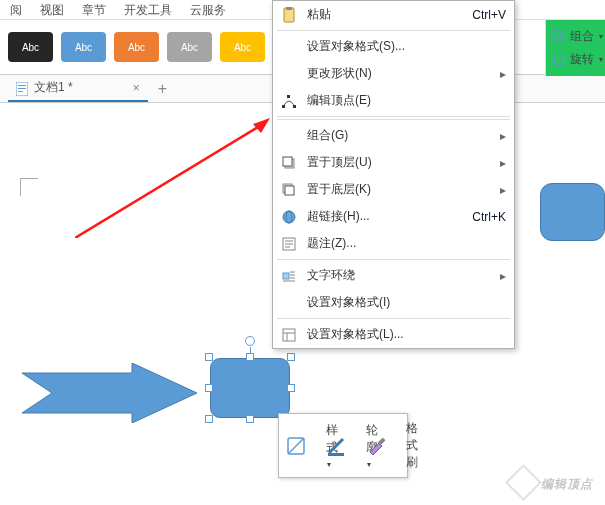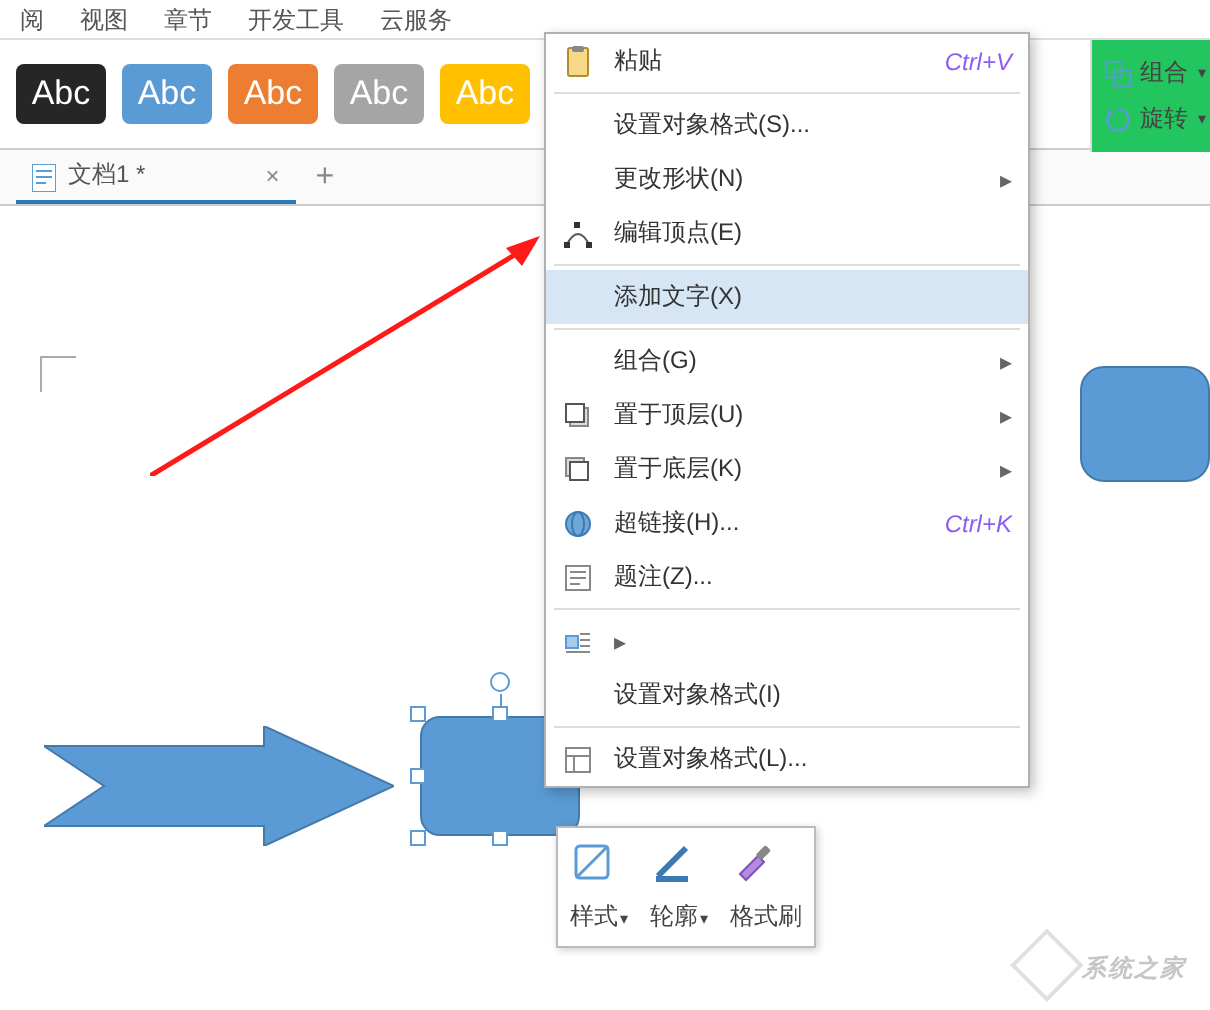--- a/index.html
+++ b/index.html
@@ -1,49 +1,49 @@
 <!DOCTYPE html>
 <html><head>
 <meta charset="utf-8">
 <style>
 * { box-sizing: border-box; margin: 0; padding: 0; font-family: "Microsoft YaHei", sans-serif; font-size: 12px; }
 body { width: 605px; height: 505px; background: #fff; overflow: hidden; position: relative; }
 
 .menubar { display: flex; gap: 18px; padding: 0 10px; height: 20px; line-height: 20px; color: #555; border-bottom: 1px solid #ddd; }
 .ribbon { display: flex; gap: 8px; padding: 8px; align-items: center; background: #fff; border-bottom: 1px solid #ccc; height: 55px; }
-.sw { width: 45px; height: 30px; border-radius: 4px; display: flex; align-items: center; justify-content: center; color: #fff; font-size: 17px; }
+.sw { width: 45px; height: 30px; border-radius: 4px; display: flex; align-items: center; justify-content: center; color: #fff; font-size: 10px; }
 .sw.white { color: #333; border: 1px solid #888; }
 .tabbar { display: flex; align-items: center; height: 28px; border-bottom: 1px solid #ccc; background: #fafafa; padding: 0 8px; gap: 10px; }
 .doc-tab { display: flex; align-items: center; gap: 60px; padding: 0 8px; height: 100%; border-bottom: 2px solid #2a7ab9; color: #555; }
 .plus { color: #888; font-size: 16px; }
 
 .canvas { position: relative; width: 100%; height: calc(100% - 103px); background: #fff; }
 .page-corner { position: absolute; left: 20px; top: 75px; width: 18px; height: 18px; border-left: 1px solid #aaa; border-top: 1px solid #aaa; }
 
 .shape1 { position: absolute; right: 0; top: 80px; width: 65px; height: 58px; background: #5b9bd5; border: 1px solid #447aaa; border-radius: 12px; }
 .shape2-wrap { position: absolute; left: 210px; top: 255px; }
 .handle { position: absolute; width: 8px; height: 8px; background: #fff; border: 1px solid #5a9bd5; }
 .shape2 { width: 80px; height: 60px; background: #5b9bd5; border: 1px solid #447aaa; border-radius: 10px; }
 .rot { position: absolute; width: 10px; height: 10px; border: 1px solid #5a9bd5; border-radius: 50%; background: #fff; left: 50%; margin-left: -5px; top: -22px; }
 .rot::after { content:''; position:absolute; left:50%; top:10px; width:1px; height:10px; background:#5a9bd5; }
 
 .big-arrow { position: absolute; left: 22px; top: 260px; }
 .red-arrow { position: absolute; left: 75px; top: 15px; width: 195px; height: 120px; pointer-events: none; }
 
-.ctx { position: absolute; left: 272px; top: 0; width: 243px; background: #fff; border: 1px solid #b0b0b0; box-shadow: 2px 2px 6px rgba(0,0,0,.25); margin-top: 16px; }
+.ctx { position: absolute; left: 272px; top: 0; width: 243px; background: #fff; border: 1px solid #b0b0b0; box-shadow: 2px 2px 6px rgba(0,0,0,.25); }
 .ctx-row { display: flex; align-items: center; height: 27px; padding: 0 8px; gap: 10px; color: #333; }
 .ctx-row .ico { width: 16px; height: 16px; display: flex; align-items: center; justify-content: center; font-size: 13px; color: #555; }
 .ctx-row .lbl { flex: 1; }
-.ctx-row .sc { color: #8b5cf6; font-style: italic; }
+.ctx-row .sc { color: #0f172a; }
 .ctx-row .sub { color: #666; }
 .ctx-sep { height: 1px; background: #ddd; margin: 2px 4px; }
 .ctx-row.hl { background: #d6e6f5; }
 
 .mini-toolbar { position: absolute; left: 278px; top: 413px; background: #fff; border: 1px solid #bbb; box-shadow: 1px 1px 4px rgba(0,0,0,.2); display: flex; padding: 4px; }
-.mini-btn { width: 40px; display: flex; flex-direction: column; align-items: flex-start; gap: 8px; color: #444; padding: 2px 2px; }
+.mini-btn { width: 40px; display: flex; flex-direction: row; align-items: center; gap: 19px; color: #444; padding: 2px 2px; }
 .mini-ico { width: 22px; height: 22px; display:flex; align-items:center; justify-content:center; }
 .dd { font-size:8px; margin-left:1px; }
 
 .side-panel { position: absolute; right: 0; top: 20px; width: 60px; background: #22c55e; border-left: 1px solid #ddd; height: 56px; display:flex; flex-direction:column; justify-content:center; gap:6px; padding-left:6px; }
 .side-row { display:flex; align-items:center; gap:4px; color:#444; }
 .side-ico { width:14px; height:14px; }
 
 .watermark { position: absolute; right: 12px; bottom: 8px; font-size: 22px; color: #b8b8b8; font-style: italic; font-weight: bold; letter-spacing: 1px; opacity: .8; display:flex; align-items:center; gap:6px;}
 .wm-logo { width:26px; height:26px; border:2px solid #c0c0c0; transform: rotate(45deg) translateY(-2px); opacity:.6; }
 
@@ -158,24 +158,20 @@
         <svg width="16" height="16">
           <path d="M2 14 Q8 2 14 14" fill="none" stroke="#555"></path>
           <rect x="1" y="12" width="3" height="3" fill="#333"></rect>
           <rect x="12" y="12" width="3" height="3" fill="#333"></rect>
           <rect x="6" y="2" width="3" height="3" fill="#333"></rect>
         </svg>
       </span>
       <span class="lbl">编辑顶点(E)</span>
     </div>
     <div class="ctx-sep"></div>
-    <div class="ctx-row hl">
-      <span class="ico"></span>
-      <span class="lbl">添加文字(X)</span>
-    </div>
     <div class="ctx-sep"></div>
     <div class="ctx-row">
       <span class="ico"></span>
       <span class="lbl">组合(G)</span>
       <span class="sub">▸</span>
     </div>
     <div class="ctx-row">
       <span class="ico">
         <svg width="16" height="16">
           <rect x="4" y="4" width="9" height="9" fill="#ddd" stroke="#888"></rect>
@@ -220,20 +216,21 @@
     <div class="ctx-row">
       <span class="ico">
         <svg width="16" height="16">
           <rect x="2" y="5" width="6" height="6" fill="#a8cbe8" stroke="#5b9bd5"></rect>
           <line x1="9" y1="4" x2="14" y2="4" stroke="#888"></line>
           <line x1="9" y1="7" x2="14" y2="7" stroke="#888"></line>
           <line x1="9" y1="10" x2="14" y2="10" stroke="#888"></line>
           <line x1="2" y1="13" x2="14" y2="13" stroke="#888"></line>
         </svg>
       </span>
+      <span class="lbl">文字环绕</span>
       <span class="sub">▸</span>
     </div>
     <div class="ctx-row">
       <span class="ico"></span>
       <span class="lbl">设置对象格式(I)</span>
     </div>
     <div class="ctx-sep"></div>
     <div class="ctx-row">
       <span class="ico">
         <svg width="16" height="16">
@@ -271,14 +268,14 @@
           <path d="M5 17 L14 8 L17 11 L8 20 Z" fill="#b58be0" stroke="#7b52b5"></path>
           <rect x="15" y="3" width="4" height="7" rx="1" fill="#888" transform="rotate(45 17 6)"></rect>
         </svg>
       </div>
       <div>格式刷</div>
     </div>
   </div>
 
 <div class="watermark">
   <div class="wm-logo"></div>
-  <span>系统之家</span>
+  <span>编辑顶点</span>
 </div>
 
 </body></html>

